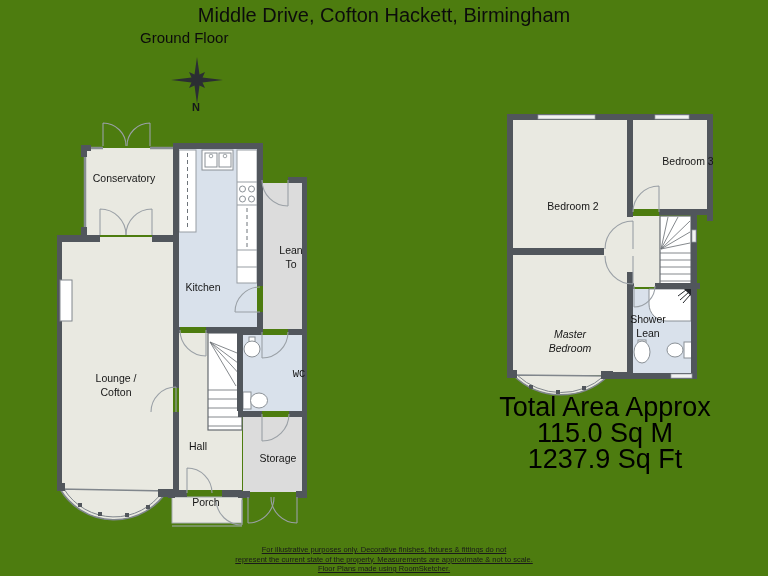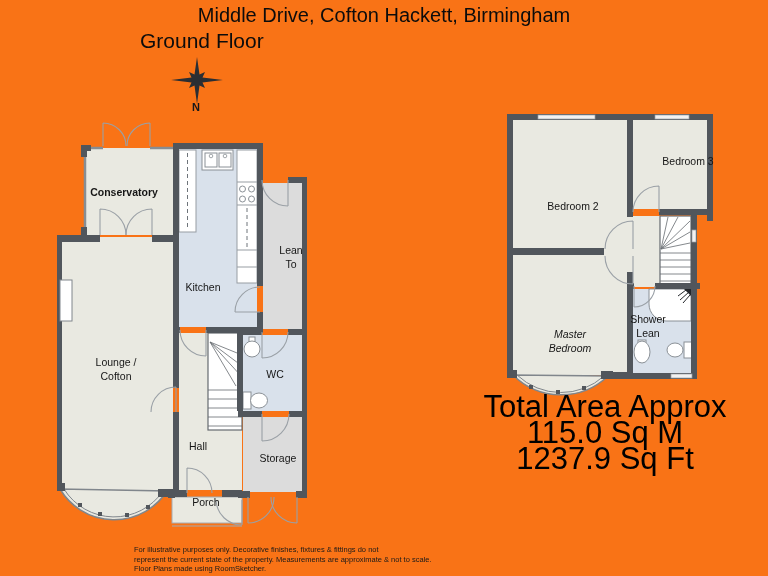--- a/index.html
+++ b/index.html
@@ -1,24 +1,24 @@
 <!DOCTYPE html>
 <html><head>
 <meta charset="utf-8">
 <style>
   html,body{margin:0;padding:0;}
   body{font-family:"Liberation Sans","DejaVu Sans",sans-serif;background:#fff;}
-  .stage{position:relative;width:768px;height:576px;background:#f97316;overflow:hidden;}
+  .stage{position:relative;width:768px;height:576px;background:#4d7c0f;overflow:hidden;}
   .abs{position:absolute;}
   .title{left:0;top:4px;width:768px;text-align:center;font-size:20px;color:#0c0c0c;}
-  .floor-lbl{font-size:21px;color:#0c0c0c;}
+  .floor-lbl{font-size:15px;color:#0c0c0c;}
   .room-lbl{font-size:10.5px;line-height:13.5px;color:#161616;text-align:center;}
   .north-lbl{font-size:11px;font-weight:bold;color:#16181b;}
-  .area-block{left:470px;top:394px;width:270px;text-align:center;font-size:31px;line-height:26px;color:#000;}
-  .disclaimer{left:134px;top:545px;width:500px;font-size:7.5px;line-height:9.5px;color:#1a1a1a;}
+  .area-block{left:470px;top:394px;width:270px;text-align:center;font-size:27px;line-height:26px;color:#000;}
+  .disclaimer{left:134px;top:545px;width:500px;text-align:center;font-size:7.5px;line-height:9.5px;color:#1a1a1a;text-decoration:underline;}
   svg{position:absolute;}
 </style>
 </head>
 <body>
 
 <div class="stage">
 
   <div class="abs title">Middle Drive, Cofton Hackett, Birmingham</div>
   <div class="abs floor-lbl" style="left:140px;top:29px;">Ground Floor</div>
 
@@ -249,31 +249,31 @@
     </g>
 
     <g fill="none" stroke="#9aa0a6" stroke-width="1.1">
       <path d="M633,212 A26,26 0 0 1 659,186 M659,186 L659,212"></path>
       <path d="M605,249 A28,28 0 0 1 633,221 M633,221 L633,249"></path>
       <path d="M605,256 A28,28 0 0 0 633,284 M633,256 L633,284"></path>
       <path d="M655,286 A21,21 0 0 1 634,307 M634,286 L634,307"></path>
     </g>
   </svg>
 
-  <div class="abs room-lbl" style="left:84px;top:186px;width:80px;font-weight:bold;">Conservatory</div>
-  <div class="abs room-lbl" style="left:75px;top:356px;width:82px;">
+  <div class="abs room-lbl" style="left:84px;top:172px;width:80px;">Conservatory</div>
+  <div class="abs room-lbl" style="left:75px;top:372px;width:82px;">
     <div>Lounge /</div>
     <div>Cofton</div>
   </div>
   <div class="abs room-lbl" style="left:180px;top:281px;width:46px;">Kitchen</div>
   <div class="abs room-lbl" style="left:270px;top:244px;width:42px;">
     <div>Lean</div>
     <div>To</div>
   </div>
-  <div class="abs room-lbl" style="left:260px;top:368px;width:30px;">WC</div>
+  <div class="abs room-lbl" style="left:284px;top:368px;width:30px;font-family:Liberation Mono, monospace;">WC</div>
   <div class="abs room-lbl" style="left:178px;top:440px;width:40px;text-align:center;">Hall</div>
   <div class="abs room-lbl" style="left:249px;top:452px;width:58px;">Storage</div>
   <div class="abs room-lbl" style="left:185px;top:496px;width:42px;">Porch</div>
 
   <div class="abs room-lbl" style="left:543px;top:172px;width:60px;margin-top:28px;">Bedroom 2</div>
   <div class="abs room-lbl" style="left:638px;top:155px;width:60px;margin-left:20px;">Bedroom 3</div>
   <div class="abs room-lbl" style="left:540px;top:328px;width:60px;font-style:italic;">
     <div>Master</div>
     <div>Bedroom</div>
   </div>

